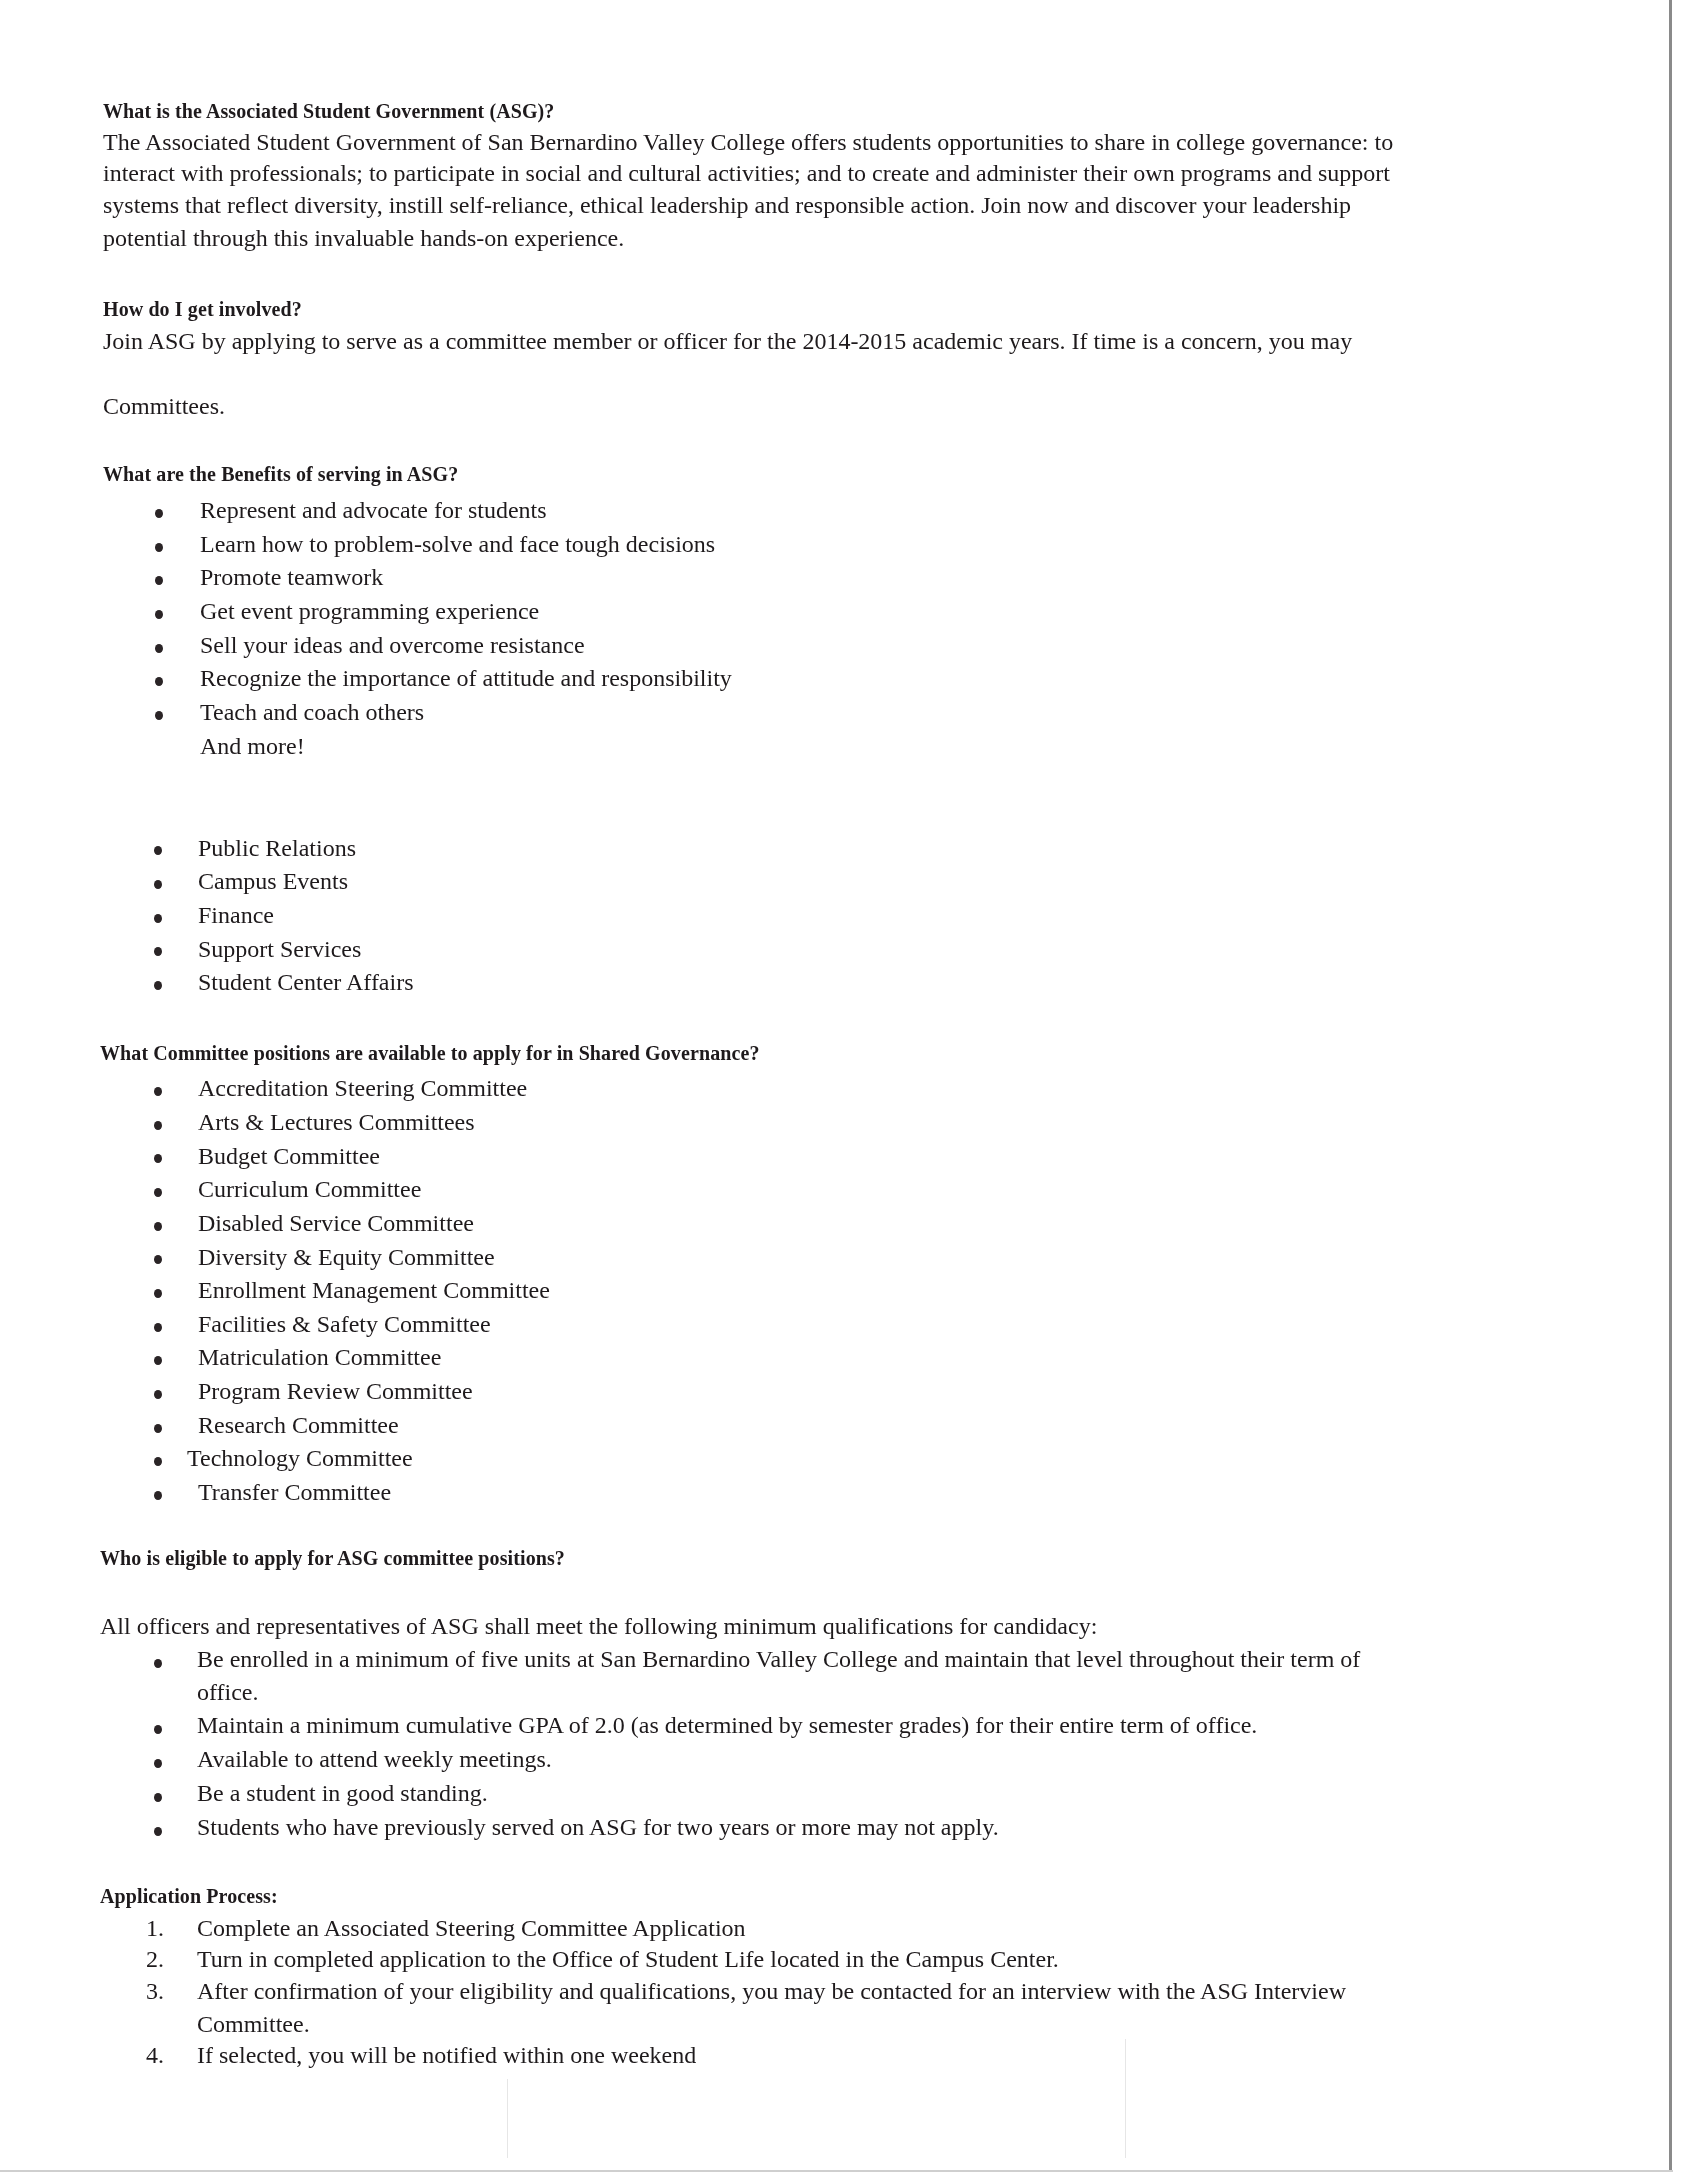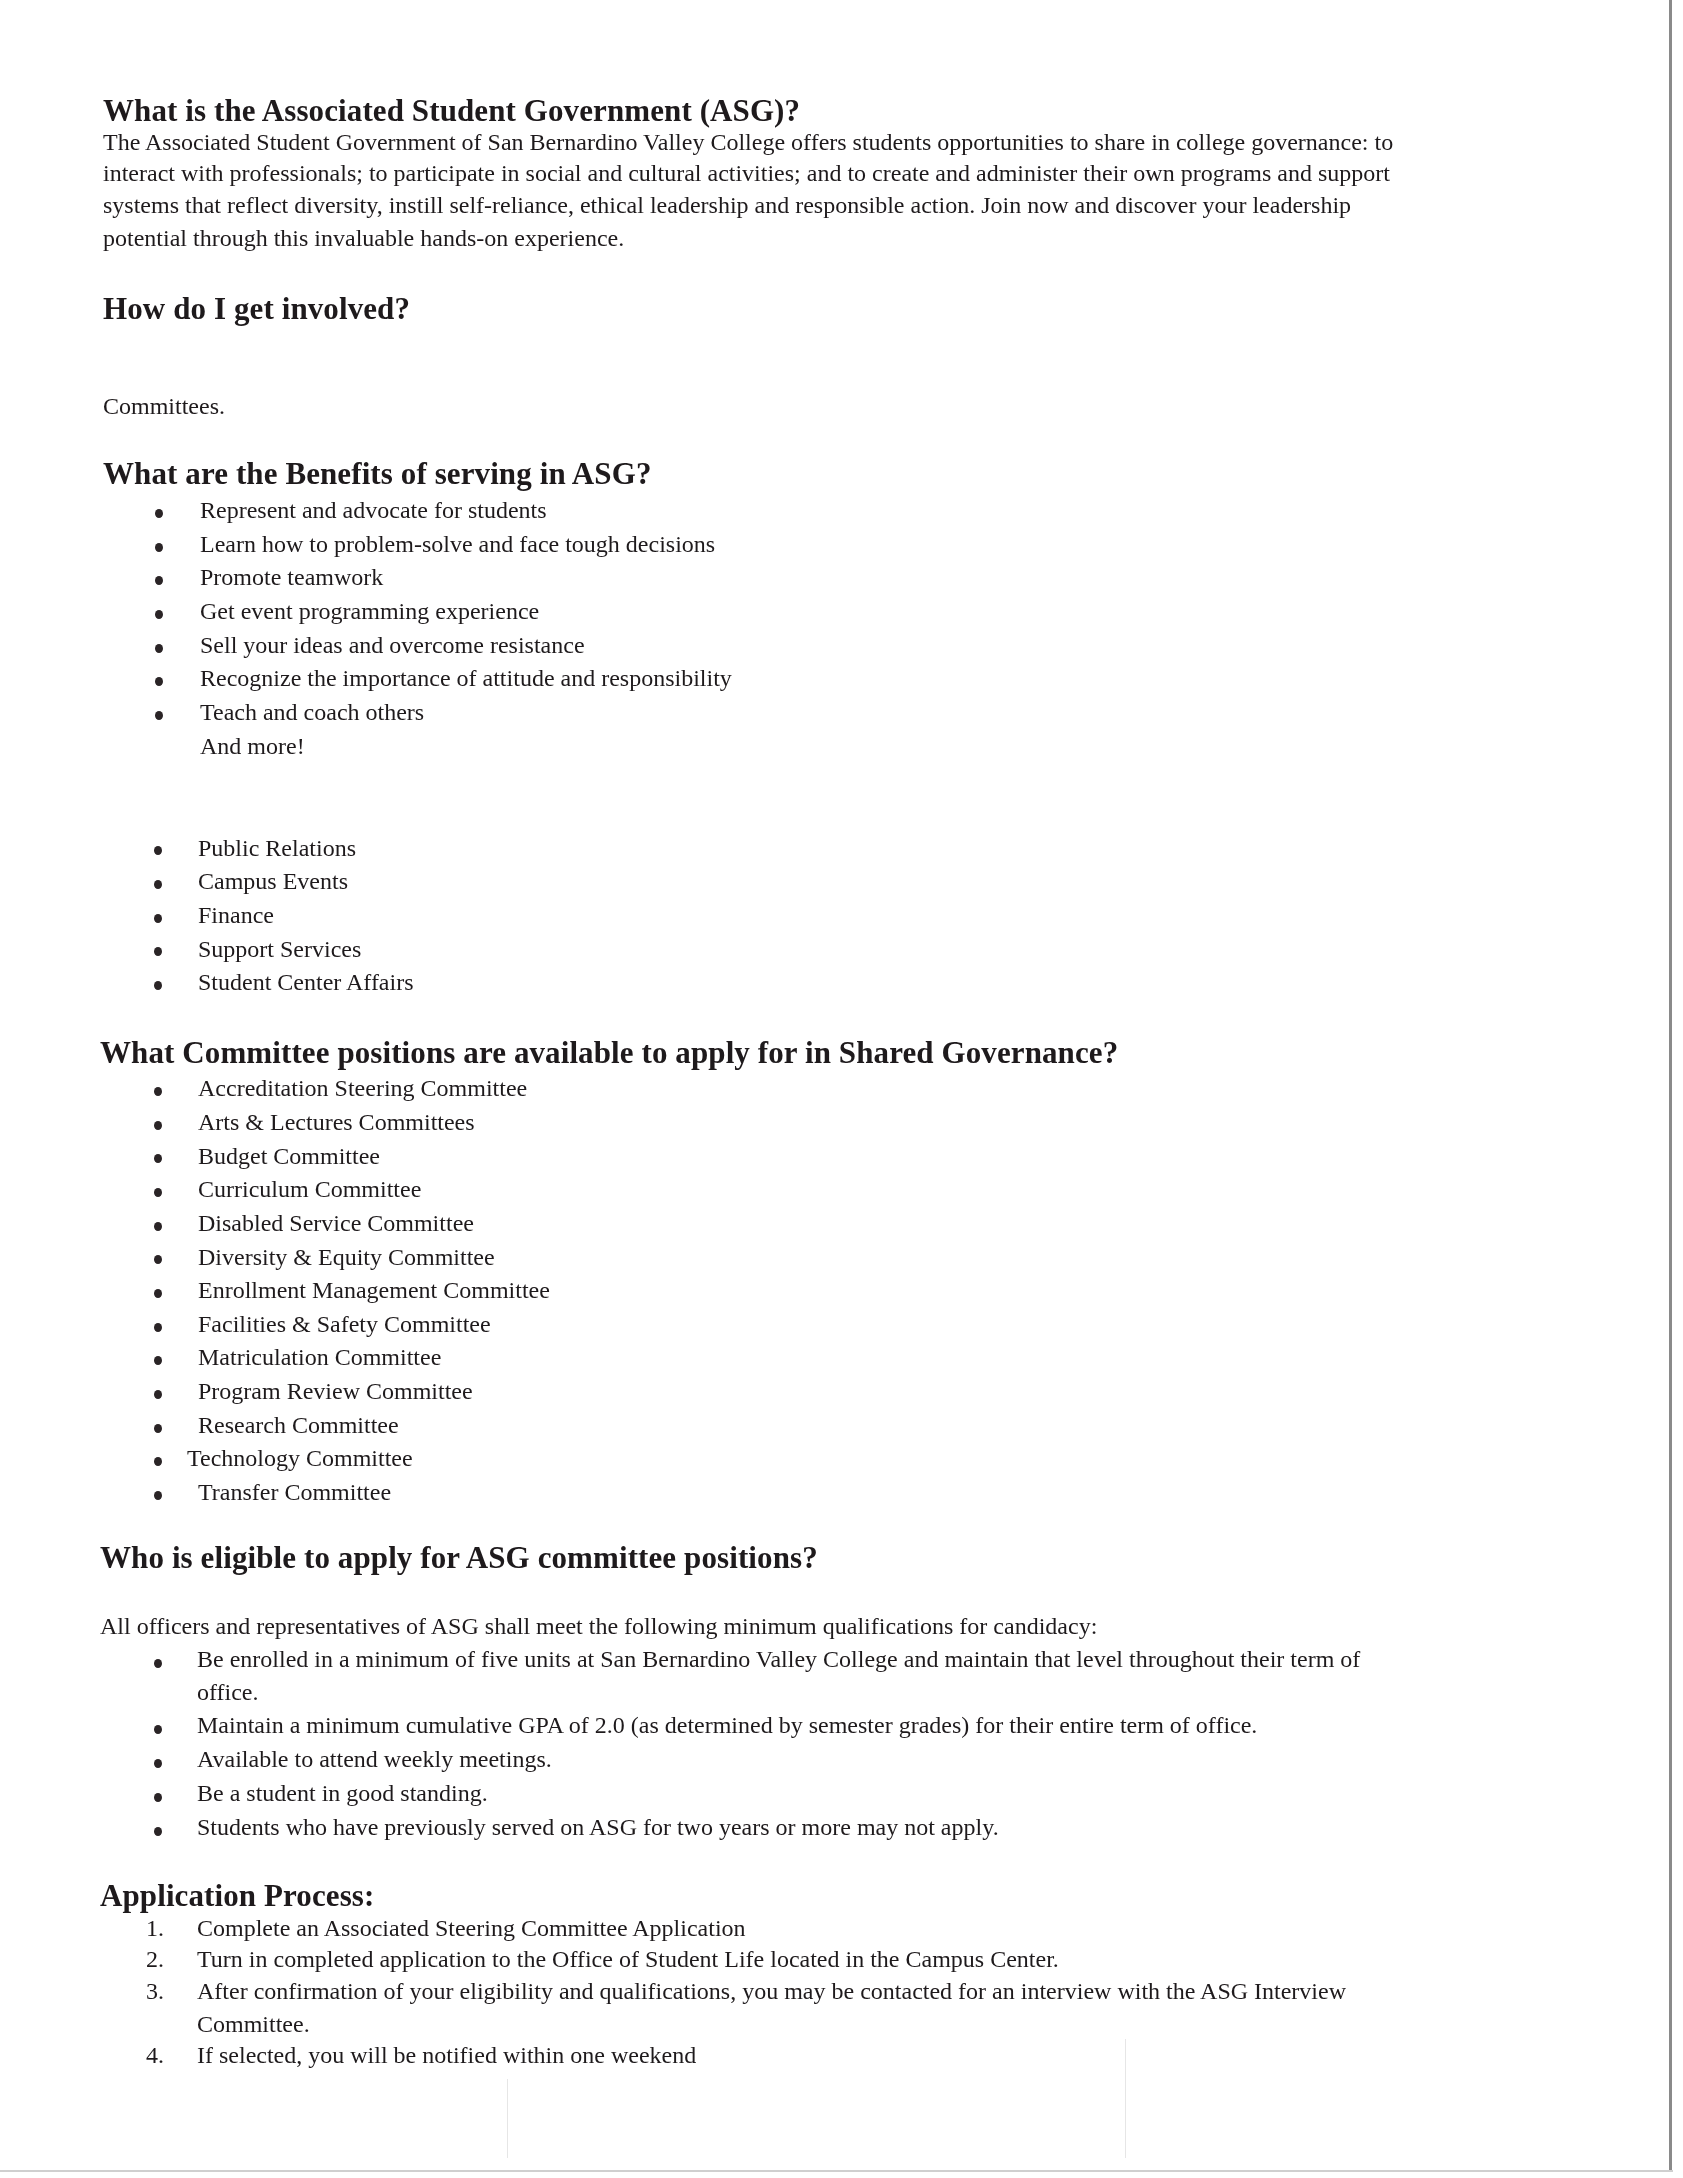--- a/index.html
+++ b/index.html
@@ -5,21 +5,21 @@
   html, body { margin: 0; padding: 0; }
   body {
     width: 1683px; height: 2178px; background: #ffffff; position: relative; overflow: hidden;
     font-family: "Liberation Serif", "DejaVu Serif", serif; color: #1e1a1c;
   }
   .page { position: absolute; left: 0; top: 0; width: 1683px; height: 2178px; }
   .right-edge { position: absolute; left: 1669px; top: 0; width: 3px; height: 2172px; background: #8a8a8a; }
   .bottom-edge { position: absolute; left: 0; top: 2170px; width: 1673px; height: 2px; background: #cfcfcf; }
   .faint { position: absolute; background: #e6e6e6; width: 1px; }
   .abs { position: absolute; white-space: nowrap; }
-  .h { font-weight: bold; font-size: 31px; line-height: 32px; letter-spacing: 0.1px; }
+  .h { font-weight: bold; font-size: 20px; line-height: 32px; letter-spacing: 0.1px; }
   .p { font-size: 24px; line-height: 32px; }
   .li { font-size: 24px; line-height: 34px; }
   .bul { position: absolute; width: 8px; height: 9px; border-radius: 50%; background: #2a2426; }
   .num { position: absolute; font-size: 24px; line-height: 32px; }
 </style>
 </head>
 <body>
 
 <div class="page">
   <div class="right-edge"></div>
@@ -27,20 +27,21 @@
   <div class="faint" style="left:507px;top:2079px;height:79px;"></div>
   <div class="faint" style="left:1125px;top:2039px;height:119px;"></div>
 
   <div class="abs h" style="left:103px;top:95px;">What is the Associated Student Government (ASG)?</div>
   <div class="abs p" style="left:103px;top:126px;">The Associated Student Government of San Bernardino Valley College offers students opportunities to share in college governance: to</div>
   <div class="abs p" style="left:103px;top:157px;">interact with professionals; to participate in social and cultural activities; and to create and administer their own programs and support</div>
   <div class="abs p" style="left:103px;top:189px;">systems that reflect diversity, instill self-reliance, ethical leadership and responsible action.  Join now and discover your leadership</div>
   <div class="abs p" style="left:103px;top:222px;">potential through this invaluable hands-on experience.</div>
 
   <div class="abs h" style="left:103px;top:293px;">How do I get involved?</div>
+  <div class="abs p" style="left:103px;top:325px;">Join ASG by applying to serve as a committee member or officer for the 2014-2015 academic years.  If time is a concern, you may</div>
   <div class="abs p" style="left:103px;top:390px;">Committees.</div>
 
   <div class="abs h" style="left:103px;top:458px;">What are the Benefits of serving in ASG?</div>
   <div>
     <div class="bul" style="left:155px;top:509px;"></div>
     <div class="abs li" style="left:200px;top:493px;">Represent and advocate for students</div>
     <div class="bul" style="left:155px;top:543px;"></div>
     <div class="abs li" style="left:200px;top:527px;">Learn how to problem-solve and face tough decisions</div>
     <div class="bul" style="left:155px;top:576px;"></div>
     <div class="abs li" style="left:200px;top:560px;">Promote teamwork</div>

